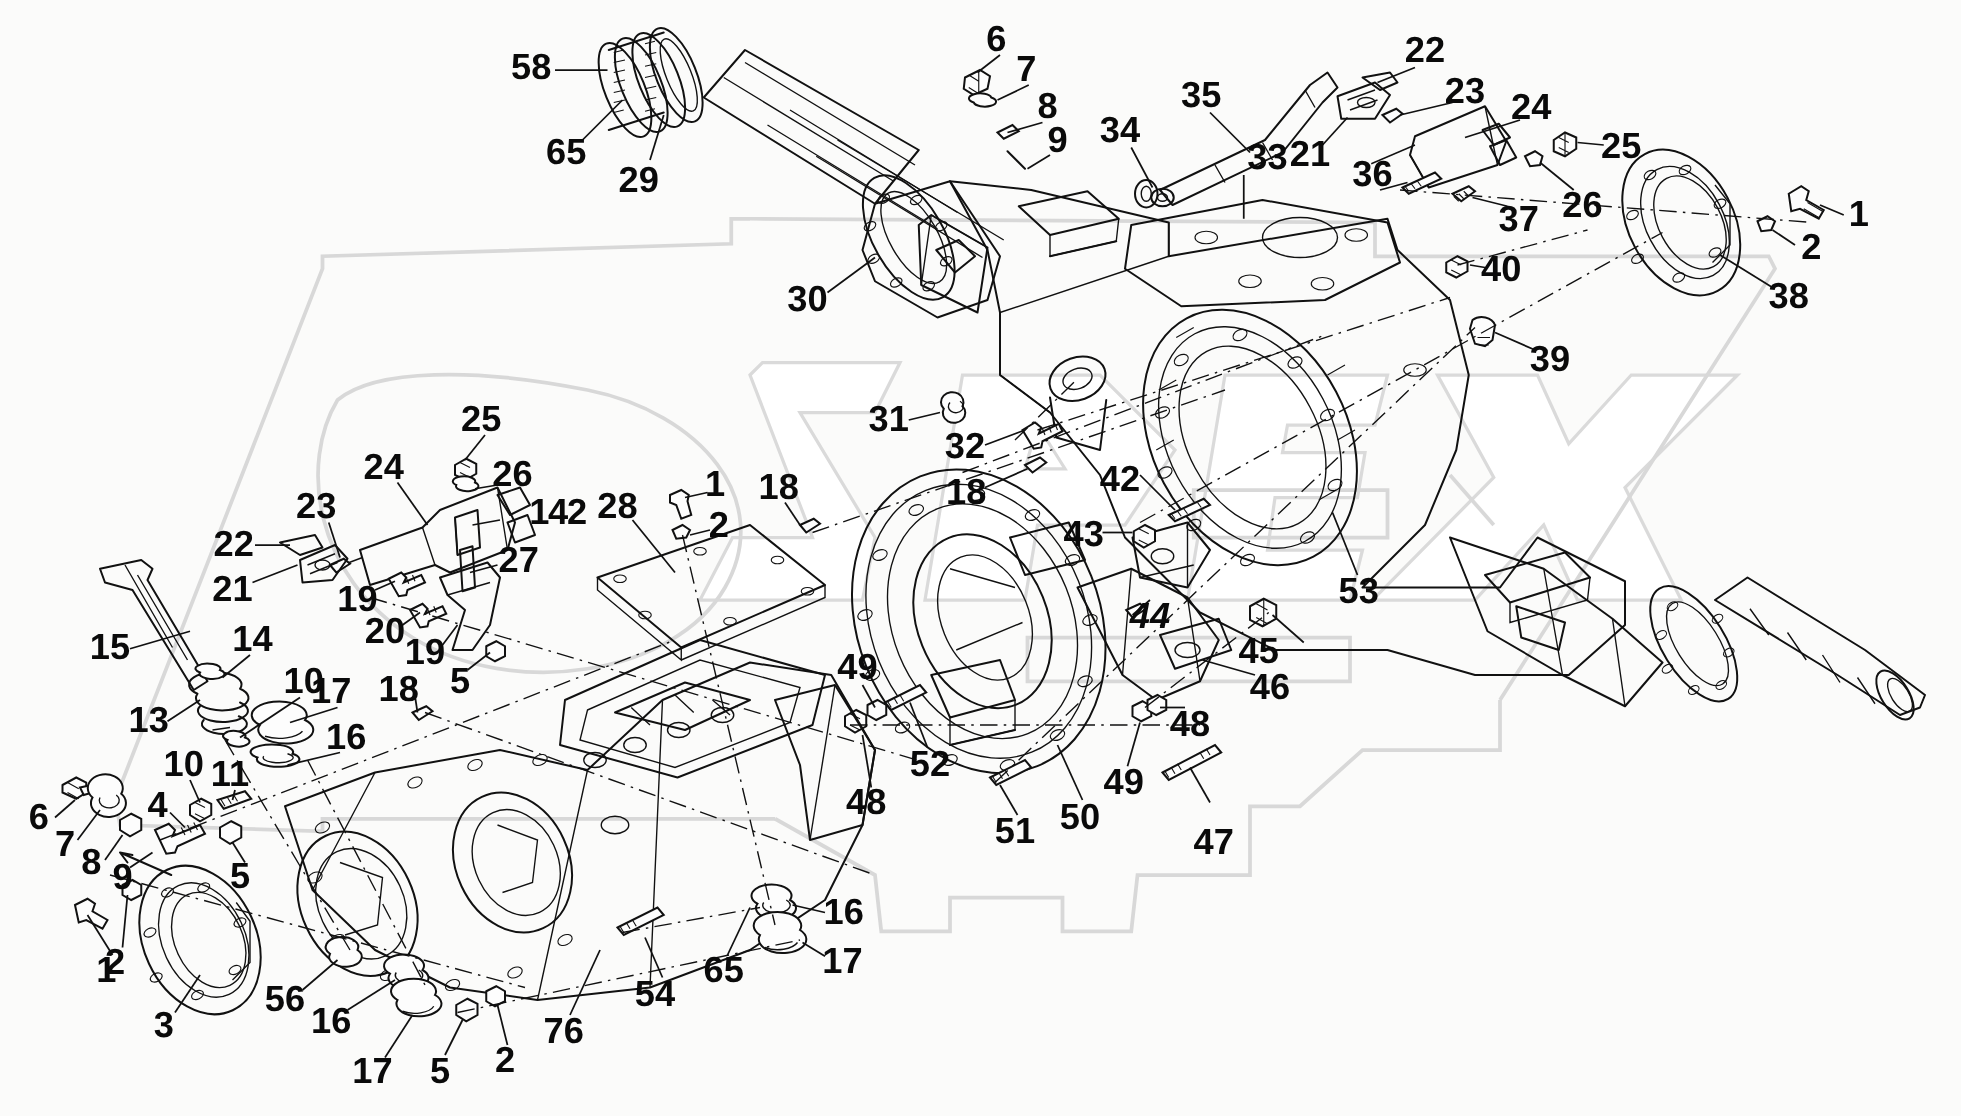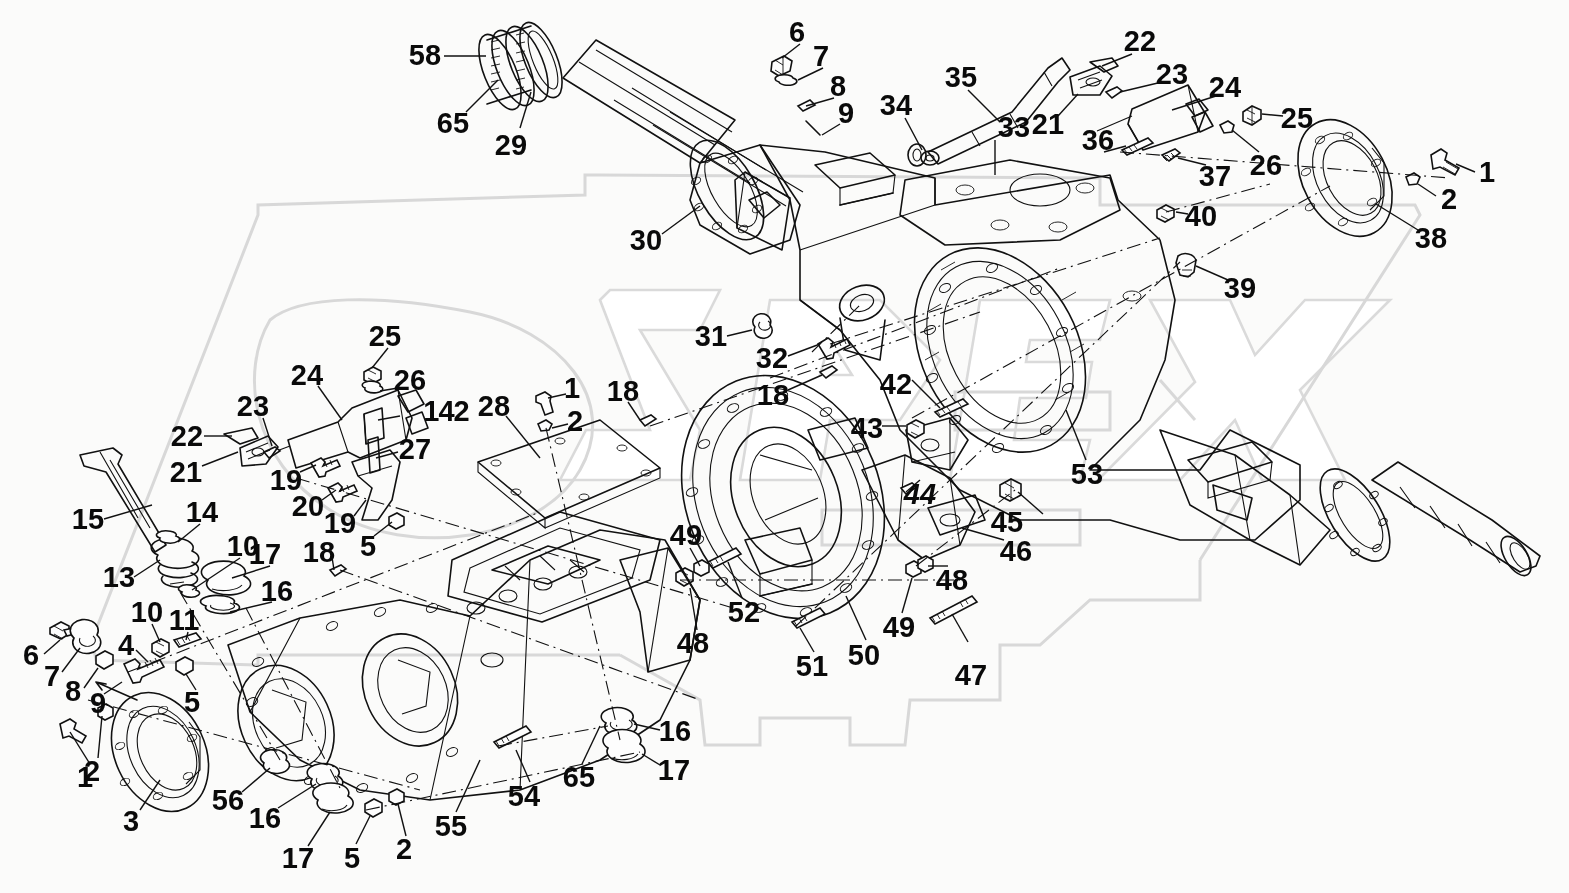--- a/index.html
+++ b/index.html
@@ -668,20 +668,20 @@
       <div class="lbl" style="left: 98px; top: 703px;">9</div>
       <div class="lbl" style="left: 192px; top: 702px;">5</div>
       <div class="lbl" style="left: 85px; top: 777px;">1</div>
       <div class="lbl" style="left: 92px; top: 771px;">2</div>
       <div class="lbl" style="left: 131px; top: 821px;">3</div>
       <div class="lbl" style="left: 228px; top: 800px;">56</div>
       <div class="lbl" style="left: 265px; top: 818px;">16</div>
       <div class="lbl" style="left: 298px; top: 858px;">17</div>
       <div class="lbl" style="left: 352px; top: 858px;">5</div>
       <div class="lbl" style="left: 404px; top: 849px;">2</div>
-      <div class="lbl" style="left: 451px; top: 826px;">55</div>
+      <div class="lbl" style="left: 451px; top: 826px;">76</div>
       <div class="lbl" style="left: 524px; top: 796px;">54</div>
       <div class="lbl" style="left: 579px; top: 777px;">65</div>
       <div class="lbl" style="left: 675px; top: 731px;">16</div>
       <div class="lbl" style="left: 674px; top: 770px;">17</div>
     </div>
 
 </div>
 
 </body></html>

